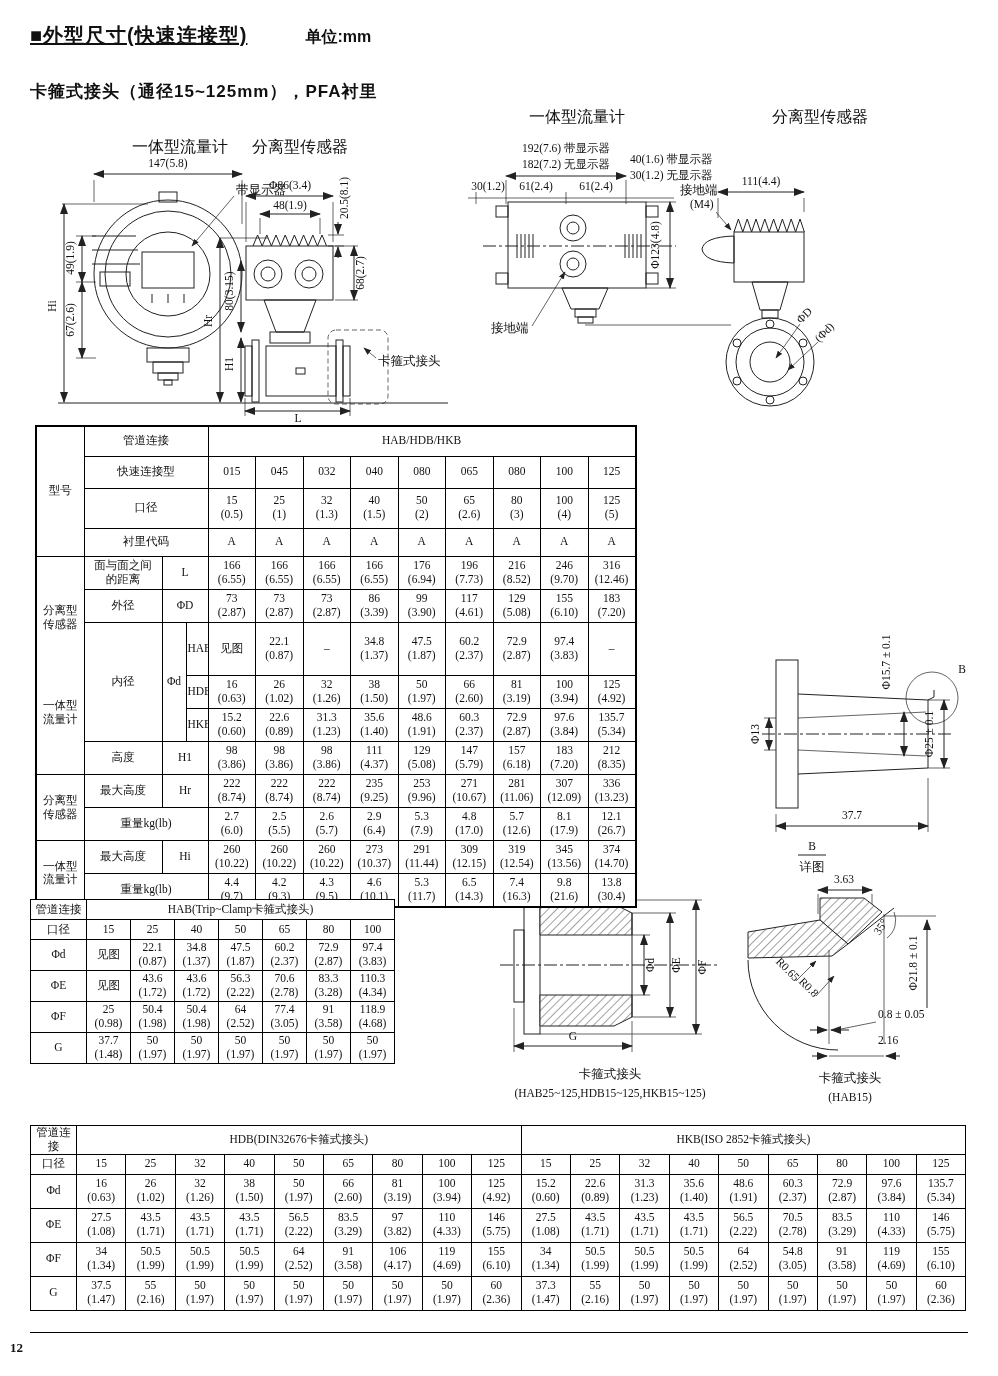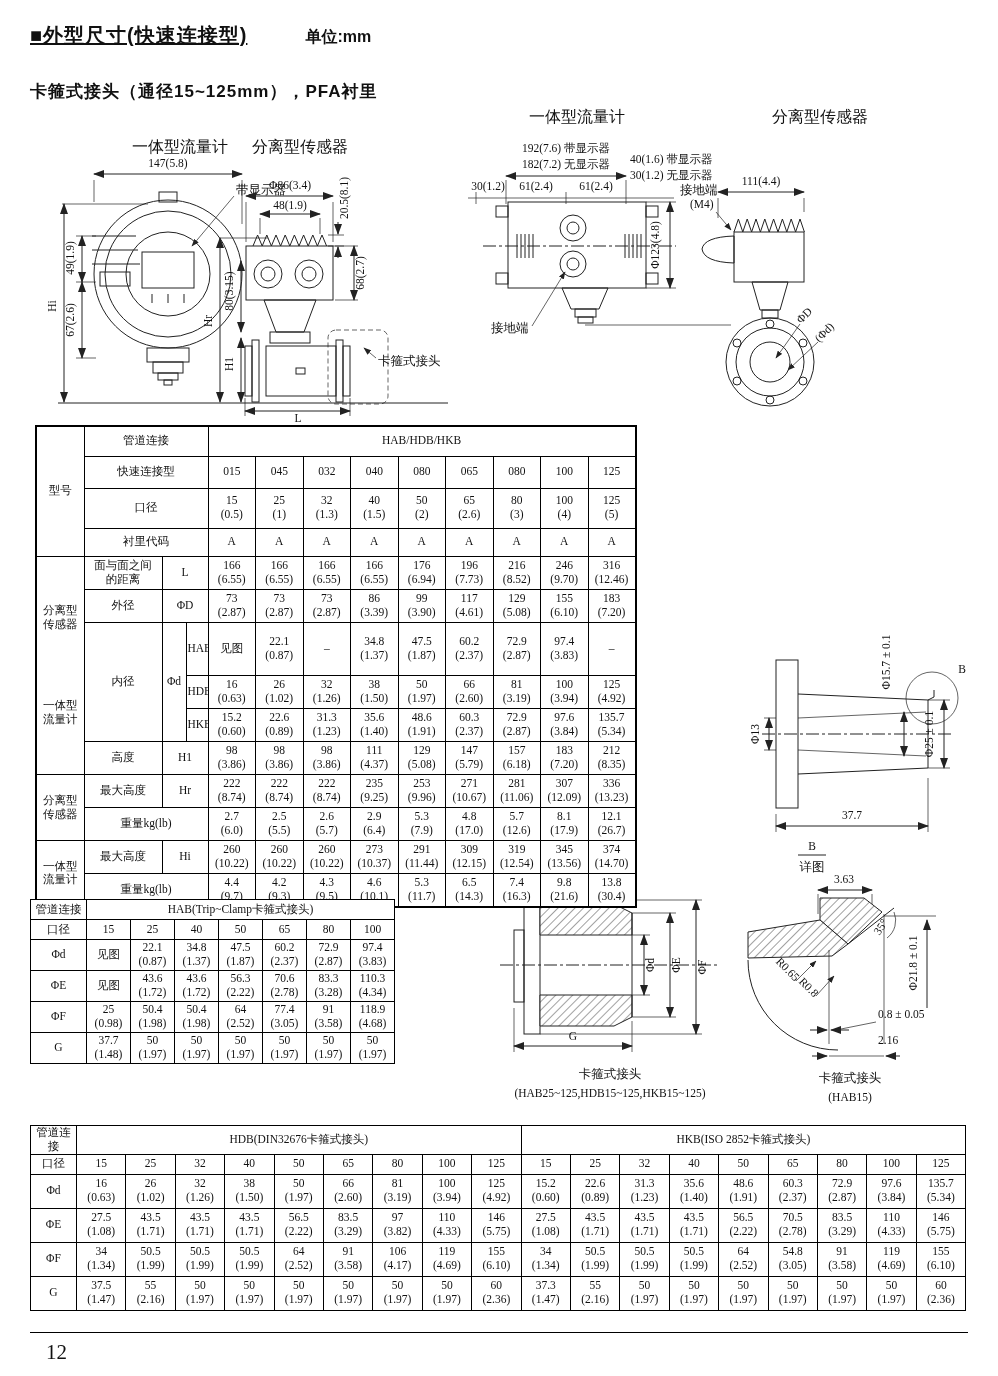--- a/index.html
+++ b/index.html
@@ -15,21 +15,21 @@
   table{border-collapse:collapse;table-layout:fixed;background:#fff;}
   td{border:1px solid #000;text-align:center;vertical-align:middle;
      white-space:pre-line;padding:0 1px;line-height:1.2;overflow:hidden;}
   .tbl{font-size:11.5px;}
   .main-tbl{left:35px;top:425px;width:600px;}
   .hab-tbl{left:30px;top:899px;width:364px;}
   .bot-tbl{left:30px;top:1125px;width:936px;}
   .grpwrap{display:flex;flex-direction:column;justify-content:space-around;height:190px;}
   
   .foot-rule{left:30px;top:1332px;width:938px;border-top:1.6px solid #000;height:0;}
-  .page-num{left:46px;top:1340px;font-size:21px;}
+  .page-num{left:10px;top:1340px;font-size:13px;font-weight:bold;}
   
   svg .st{stroke:#222;fill:none;stroke-width:1;}
   svg .thin{stroke-width:0.7;}
   svg .dd{stroke-dasharray:13 3 3 3;}
   svg .dash{stroke-dasharray:5 3;}
   svg text{stroke:none;fill:#111;font-family:"Liberation Serif","DejaVu Serif",serif;font-size:11.5px;}
   svg text.tl{font-size:16px;}
   svg text.cn{font-size:12.5px;}
   svg .hatch{fill:url(#hat);stroke:#222;}
 </style>

